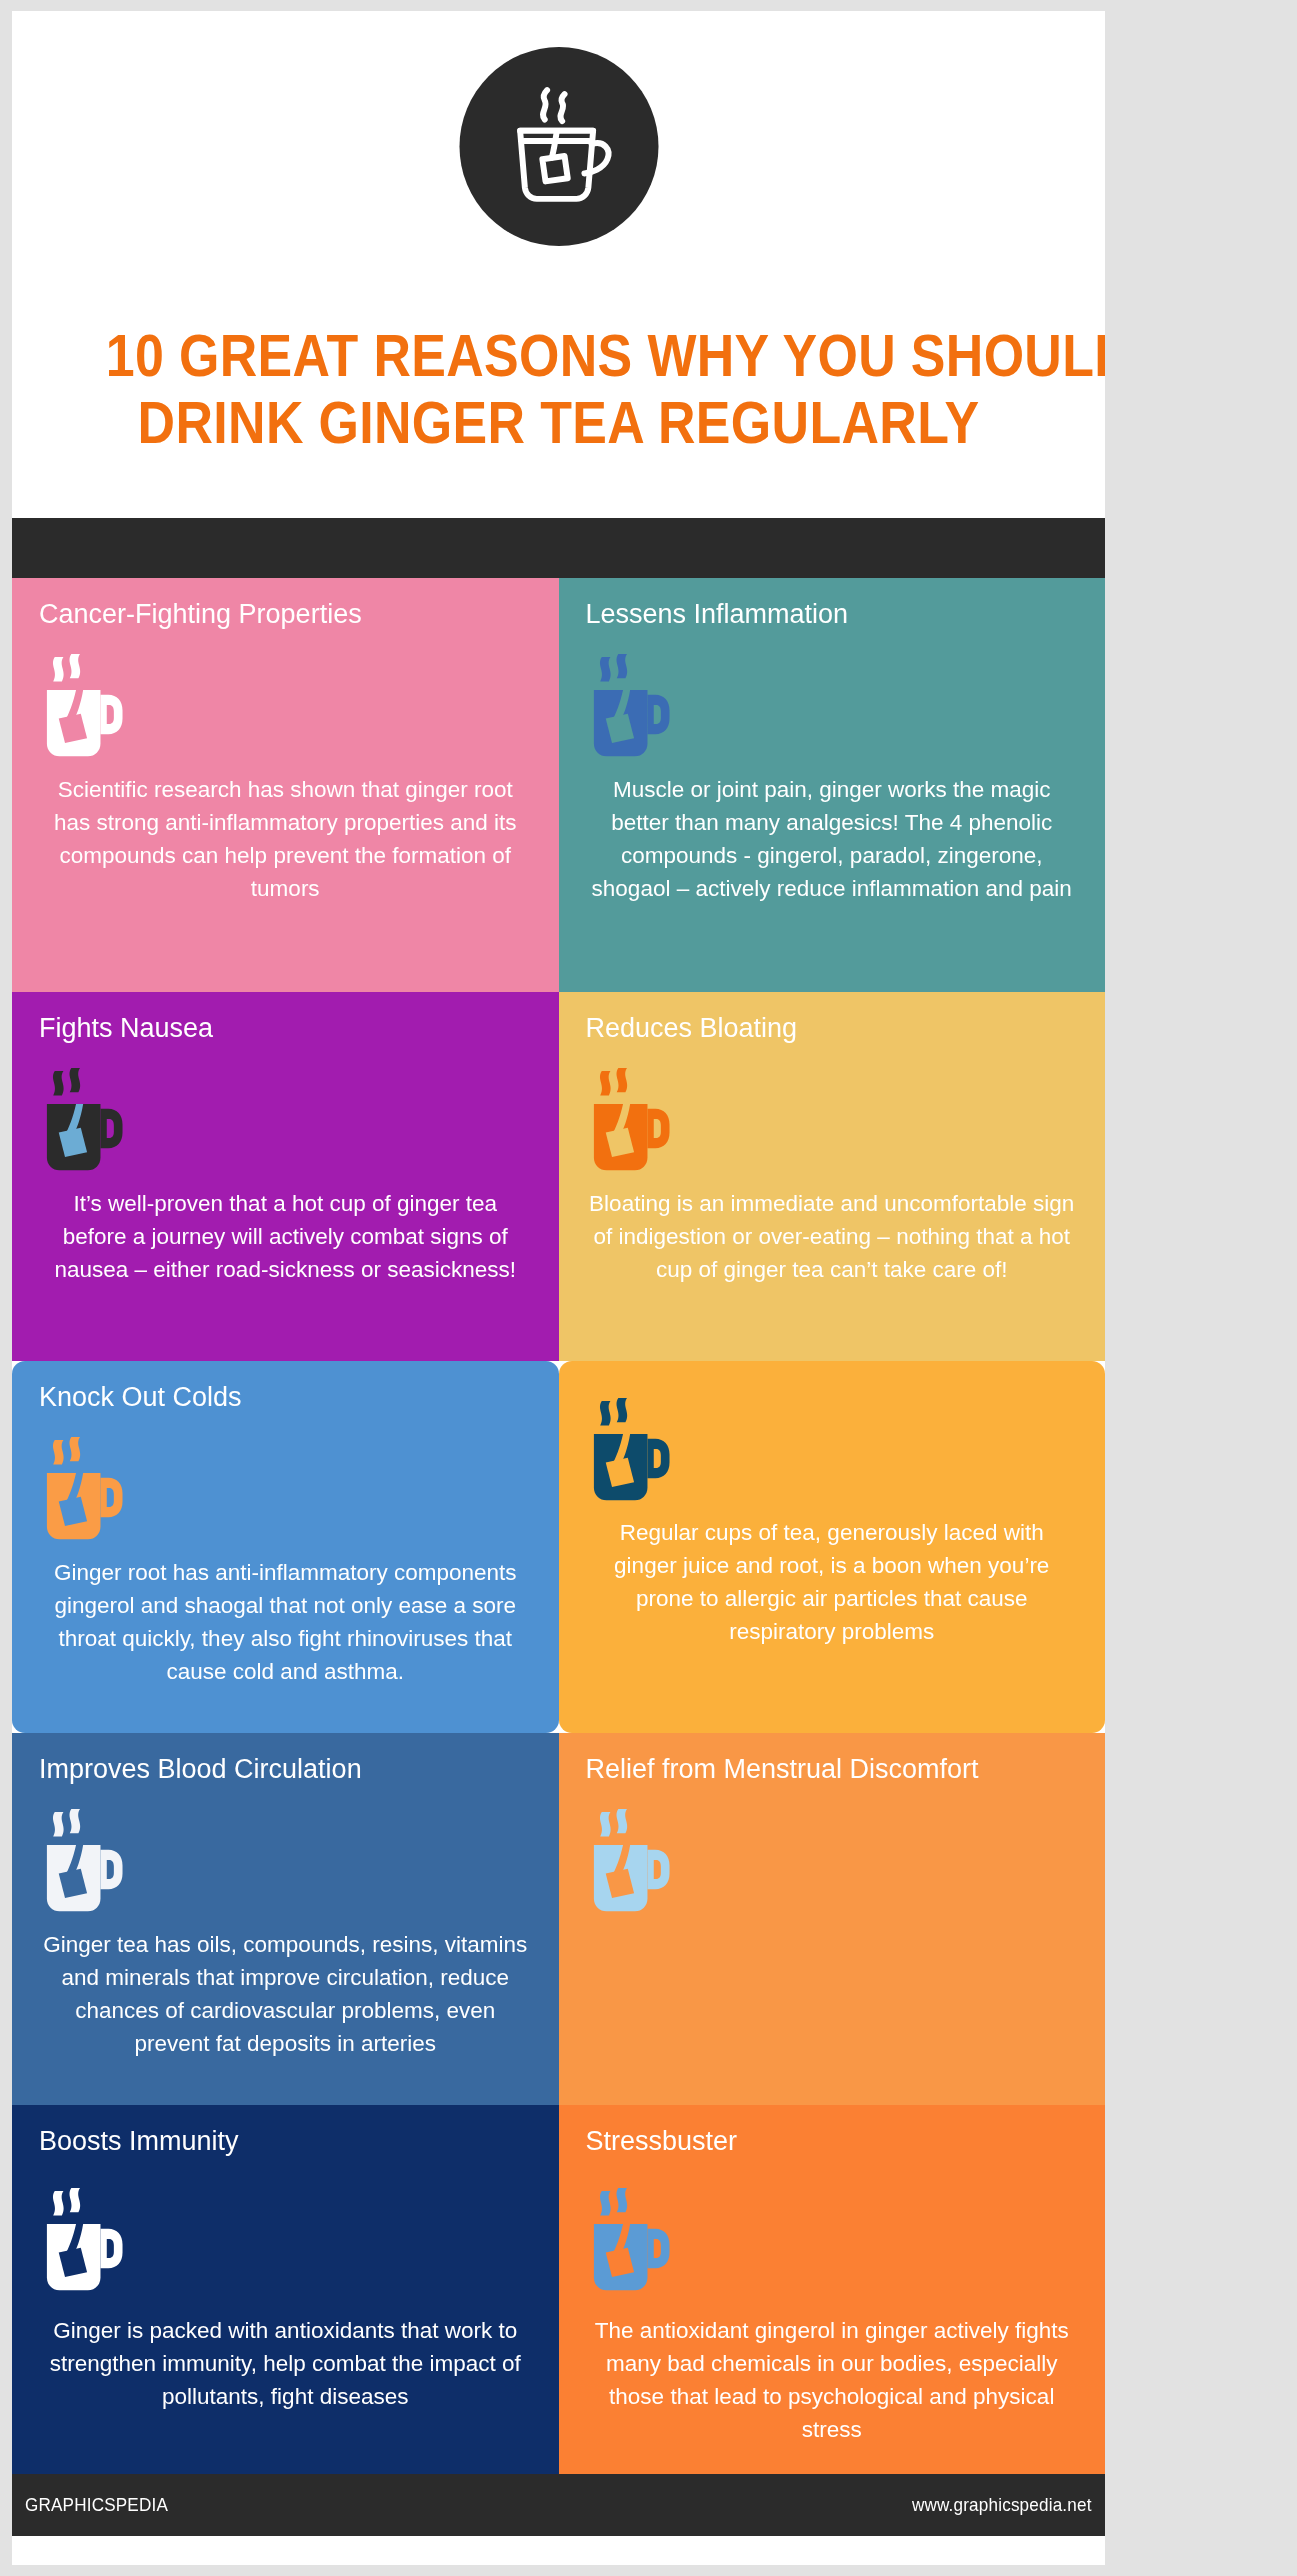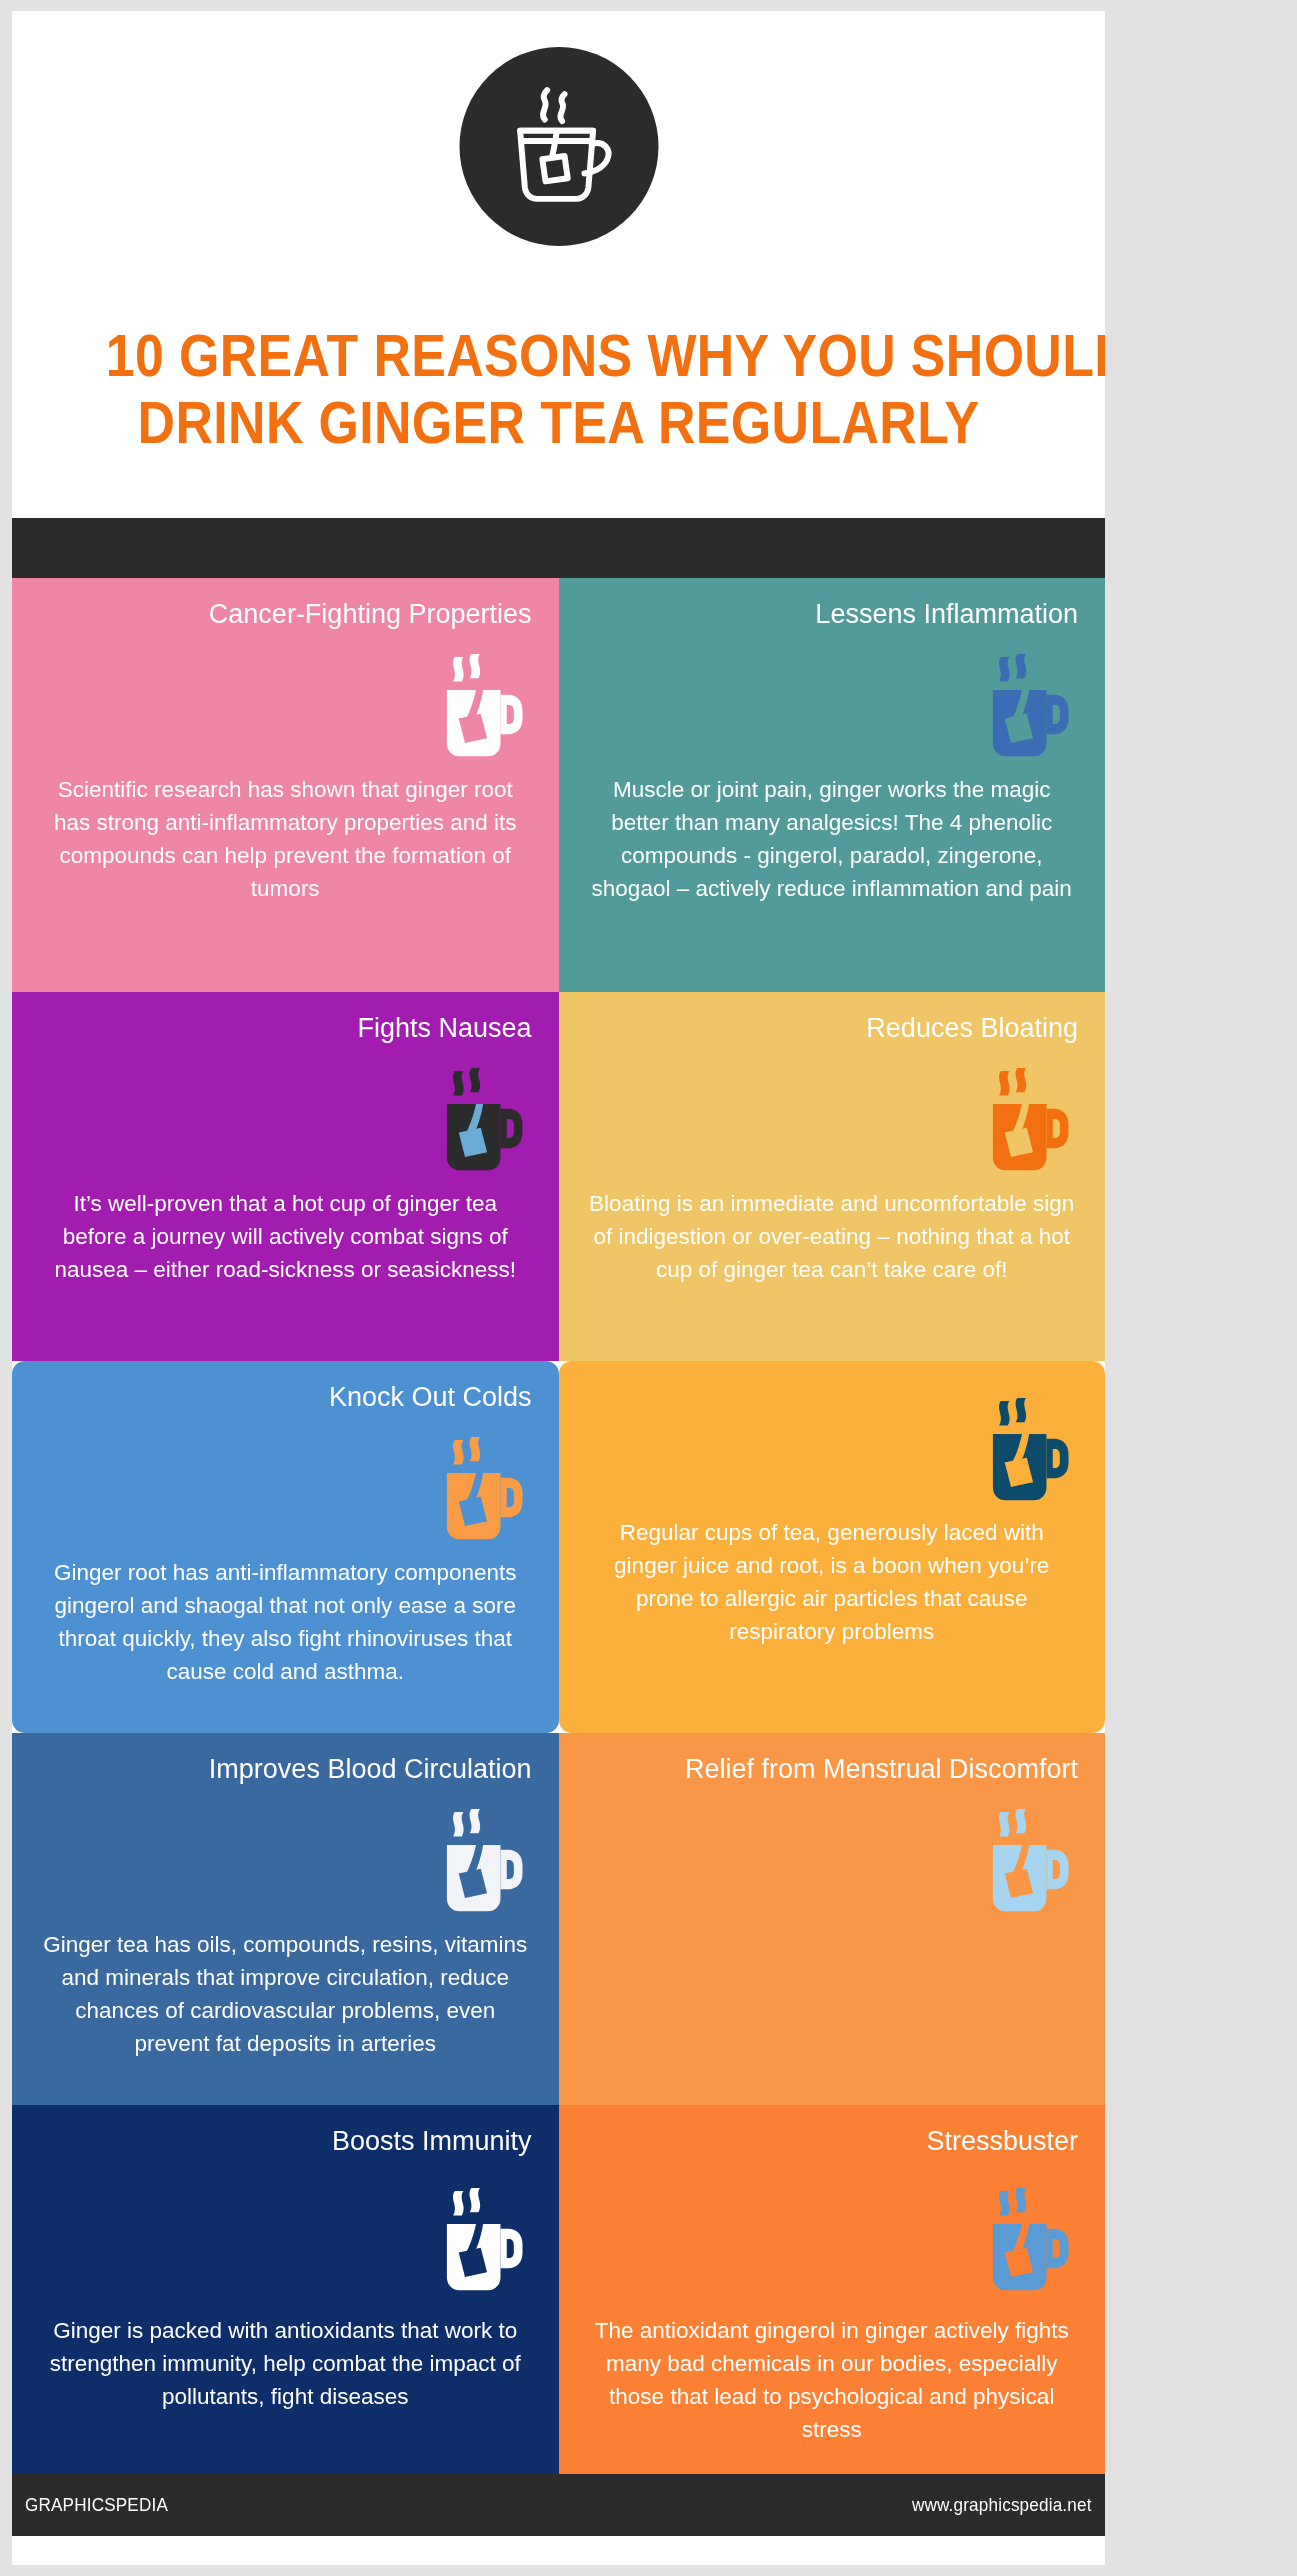--- a/index.html
+++ b/index.html
@@ -92,21 +92,21 @@
     display: grid;
     grid-template-columns: 1fr 1fr;
     width: 100%;
   }
 
   .card {
     position: relative;
     padding: 20.6px 27px 24px 27px;
     display: flex;
     flex-direction: column;
-    align-items: flex-end;
+    align-items: flex-start;
     text-align: center;
   }
 
   .card-title {
     color: #ffffff;
     font-size: 27px;
     font-weight: normal;
     line-height: 1.18;
     margin-bottom: 8px;
   }

